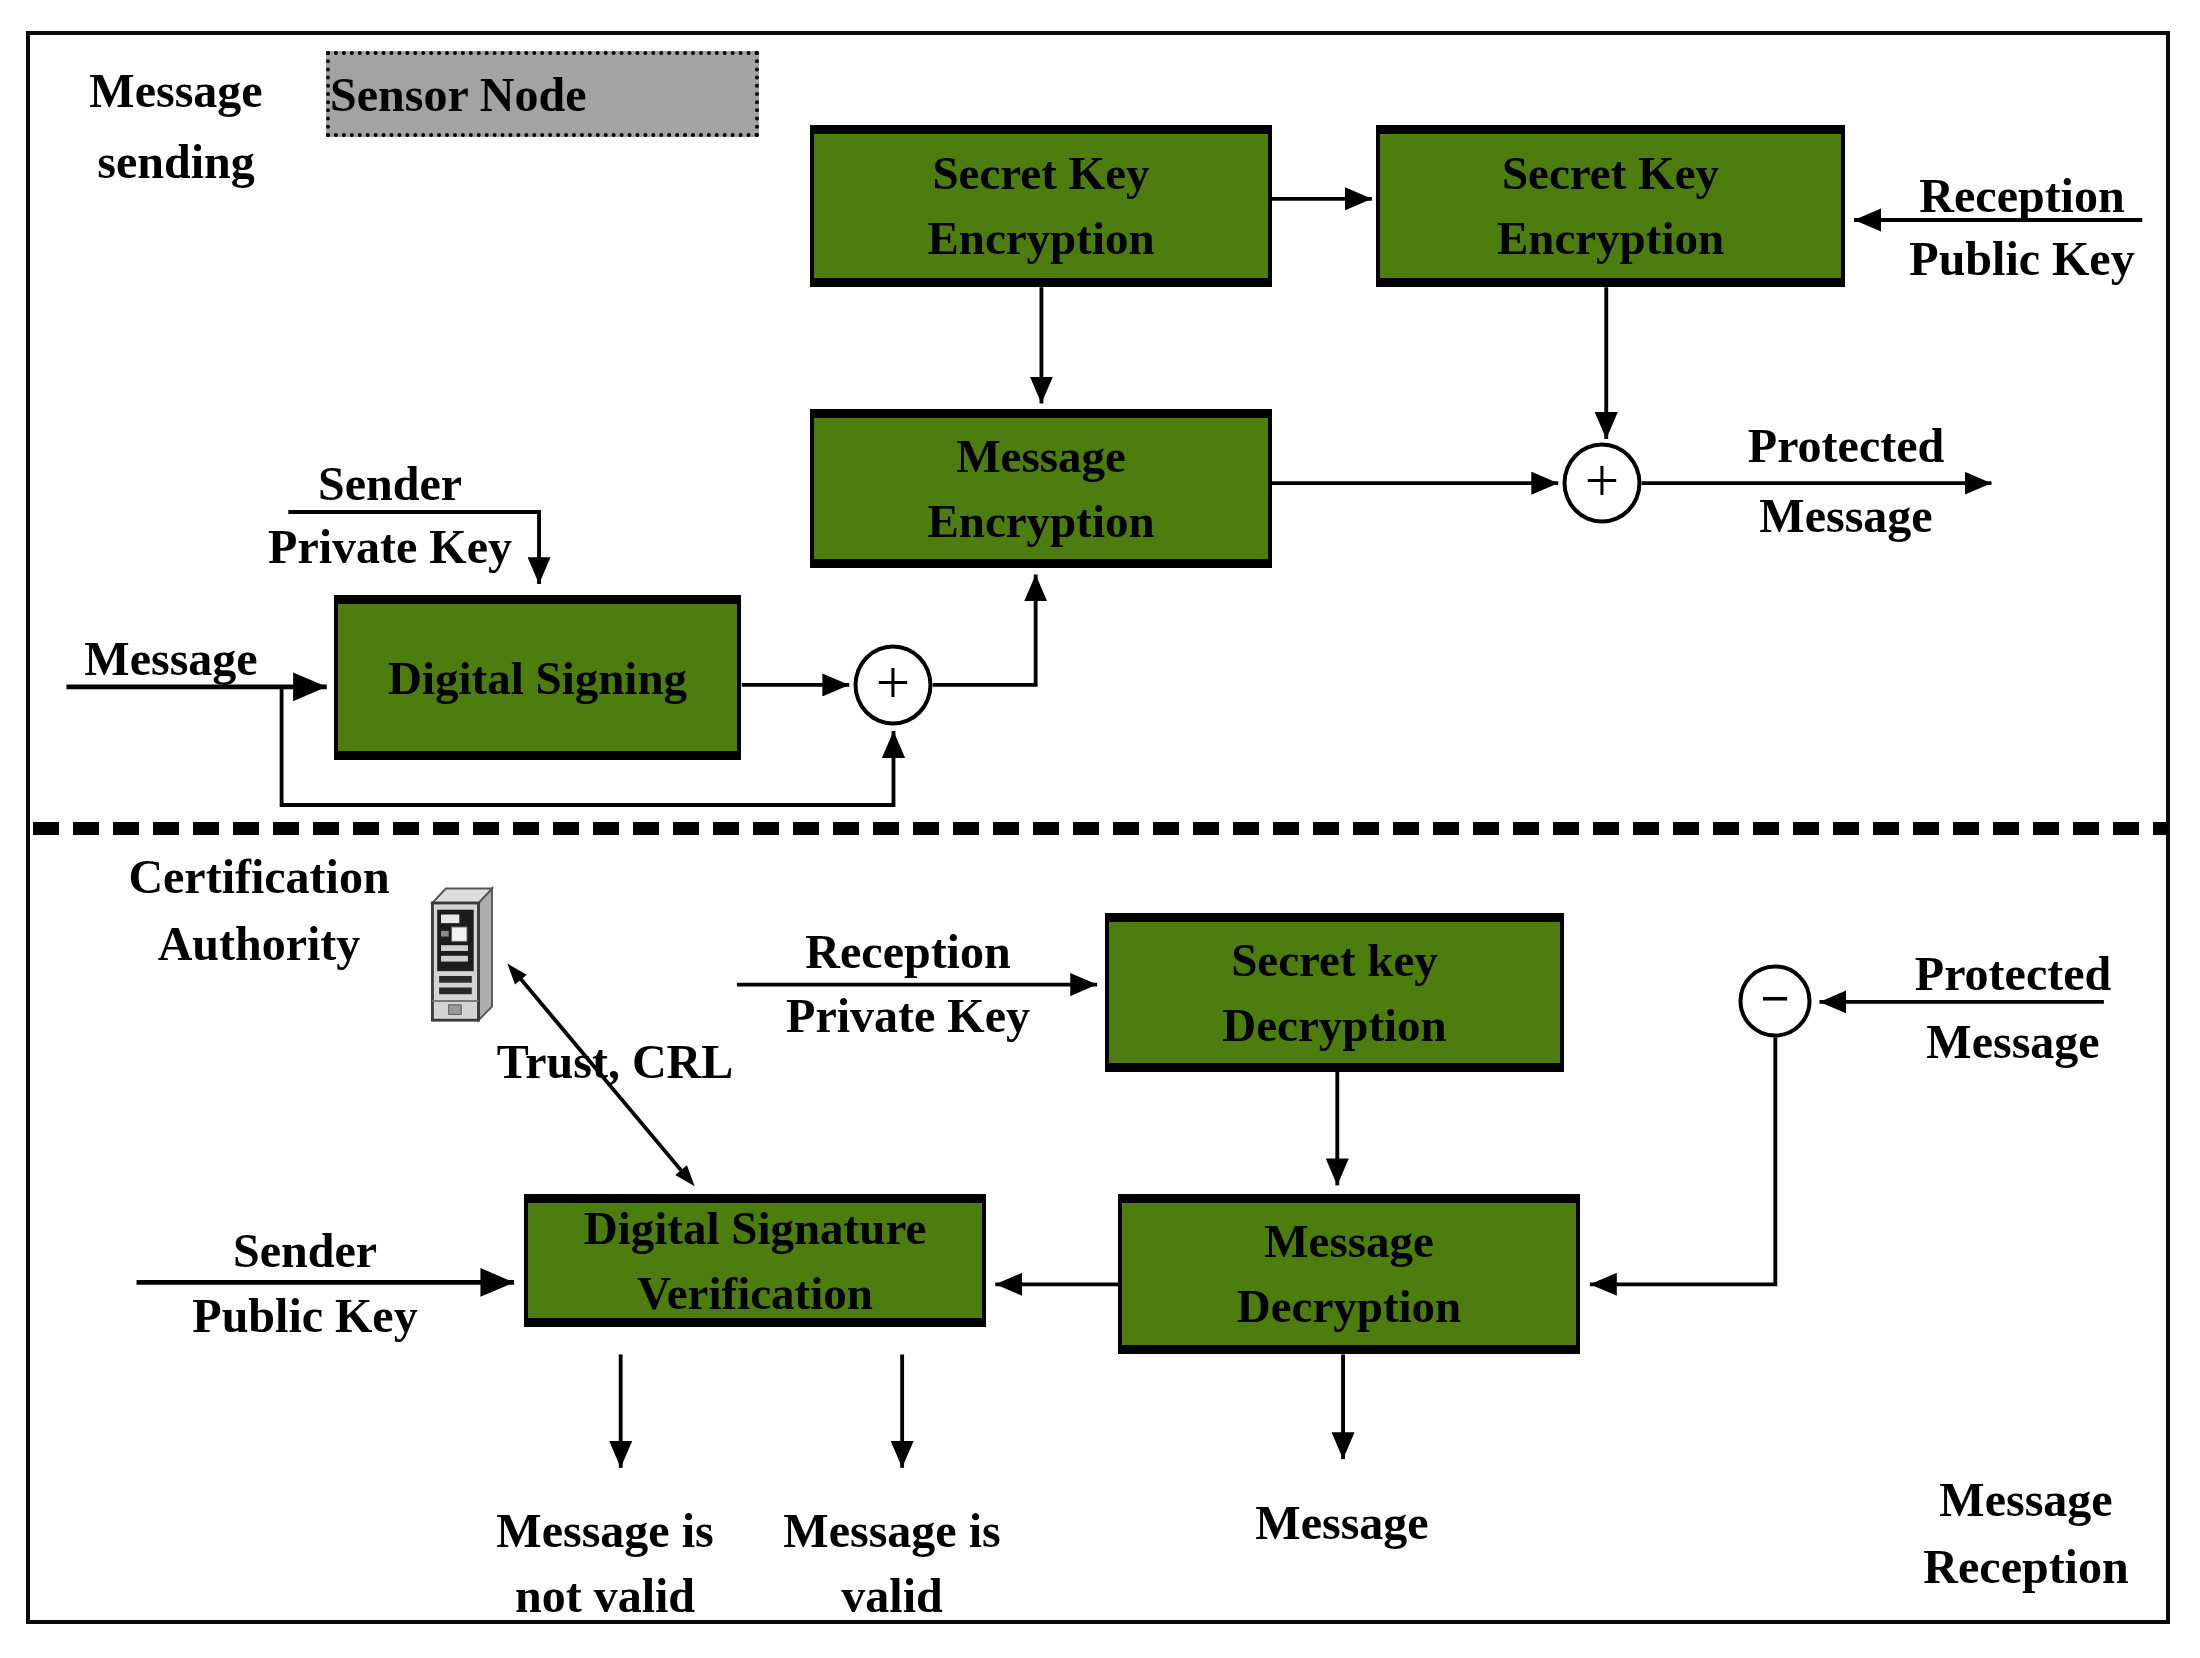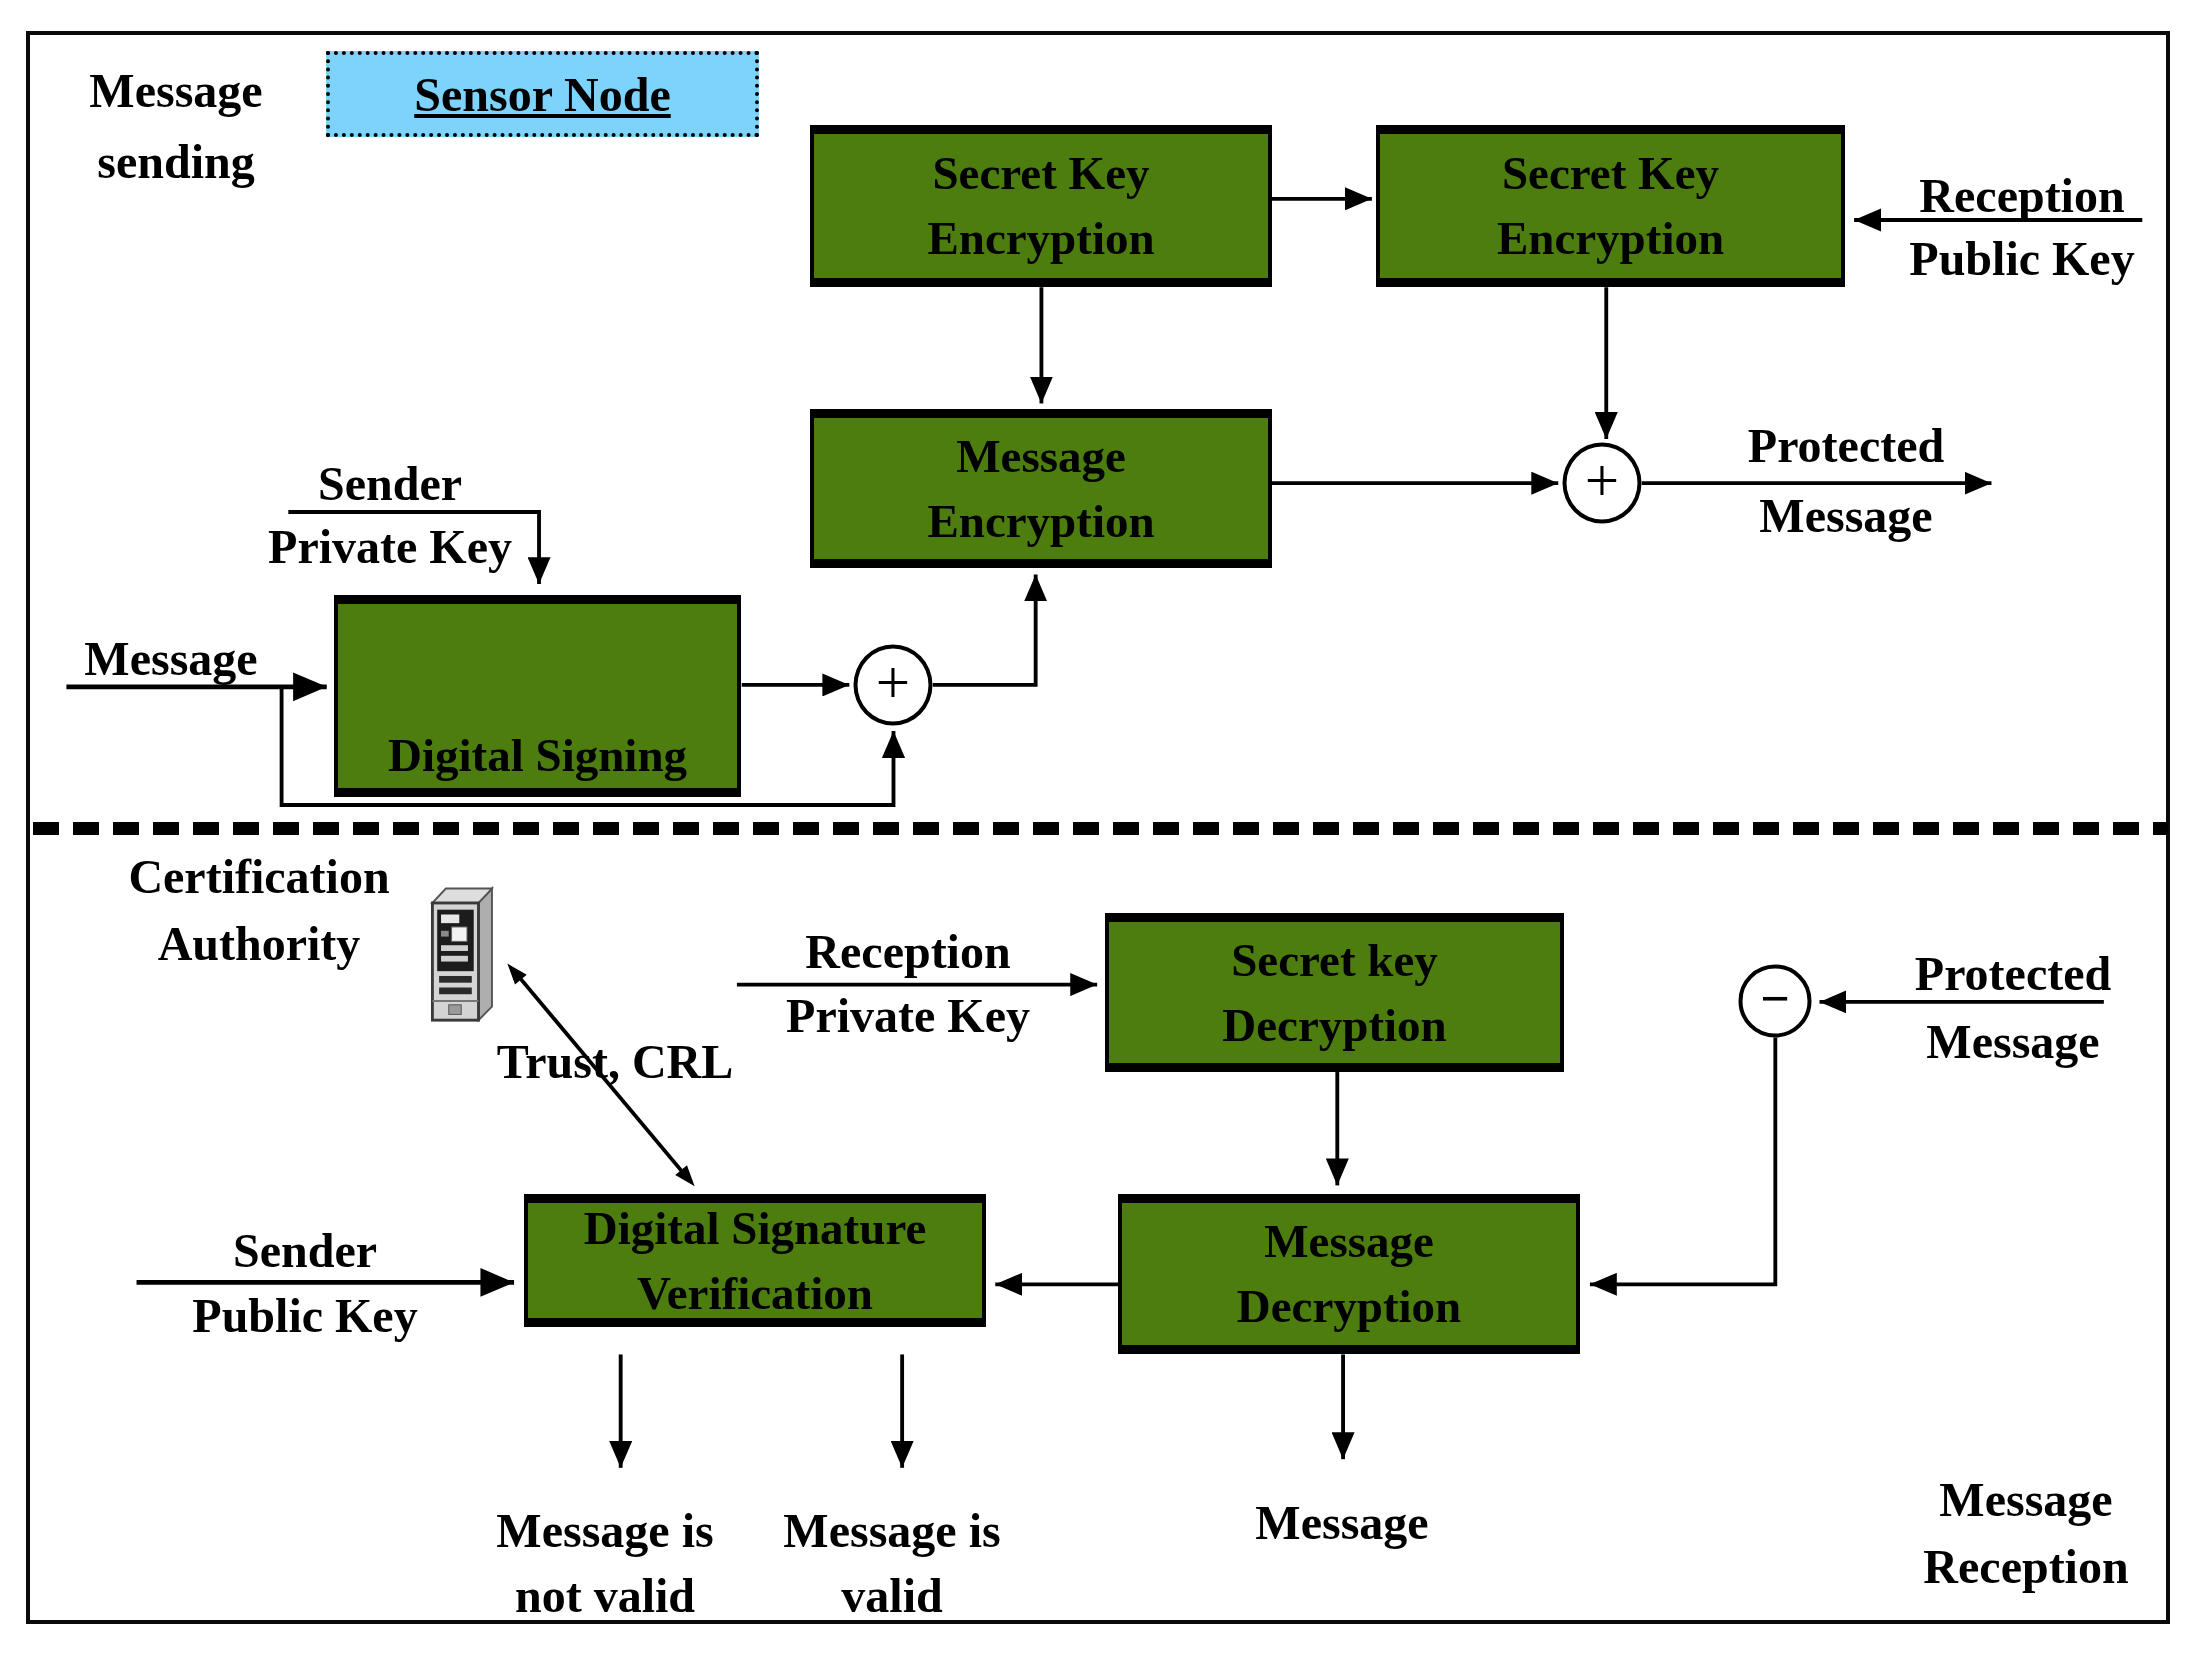--- a/index.html
+++ b/index.html
@@ -16,41 +16,41 @@
     position:absolute;left:33px;top:822px;width:2135px;height:12.5px;
     background:repeating-linear-gradient(90deg,#000 0 26px,transparent 26px 40px);
   }
   .box{
     position:absolute;background:#4d7c0f;border:4.8px solid #000;
     border-top-width:9.6px;border-bottom-width:9.6px;box-sizing:border-box;
     display:flex;flex-direction:column;align-items:center;justify-content:center;
     text-align:center;font-size:47px;line-height:65px;white-space:nowrap;
   }
   .dotted-box{
-    position:absolute;background:#7dd3fc;border:4.8px dotted #000;box-sizing:border-box;
-    display:flex;align-items:center;justify-content:center;
-    font-size:48px;white-space:nowrap;text-decoration:underline;
+    position:absolute;background:#a3a3a3;border:4.8px dotted #000;box-sizing:border-box;
+    display:flex;align-items:center;
+    font-size:48px;white-space:nowrap;
   }
   .lbl{
     position:absolute;transform:translate(-50%,-50%);
     text-align:center;font-size:48px;line-height:67px;white-space:nowrap;
   }
   .op{
     position:absolute;transform:translate(-50%,-50%);
     border:4.8px solid #000;border-radius:50%;background:#ffffff;box-sizing:border-box;
     display:flex;align-items:center;justify-content:center;
   }
   .op.plus{width:79px;height:81px;font-weight:normal;font-size:61px;}
   .op.minus{width:73px;height:73px;font-weight:bold;font-size:52px;}
   .op span{transform:translateY(-2.9px);}
   
   #box-skg{left:810px;top:125px;width:462px;height:162px;}
   #box-ske{left:1376px;top:125px;width:469px;height:162px;}
   #box-me{left:810px;top:409px;width:462px;height:159px;}
-  #box-ds{left:334px;top:595px;width:407px;height:202px;padding-top:2px;justify-content:flex-end;}
+  #box-ds{left:334px;top:595px;width:407px;height:165px;padding-top:2px;}
   #box-skd{left:1105px;top:913px;width:459px;height:159px;}
   #box-dsv{left:524px;top:1194px;width:462px;height:133px;}
   #box-md{left:1118px;top:1194px;width:462px;height:160px;}
   #lbl-sending{left:176px;top:126px;line-height:71px;}
   #lbl-sensor{left:326px;top:51px;width:433px;height:86px;}
   #lbl-rpk{left:2022px;top:227px;line-height:63px;}
   #lbl-pmt{left:1846px;top:481px;line-height:70px;}
   #lbl-spk{left:390px;top:515px;line-height:63px;}
   #lbl-msgin{left:171px;top:658px;}
   #lbl-ca{left:259px;top:910px;}

